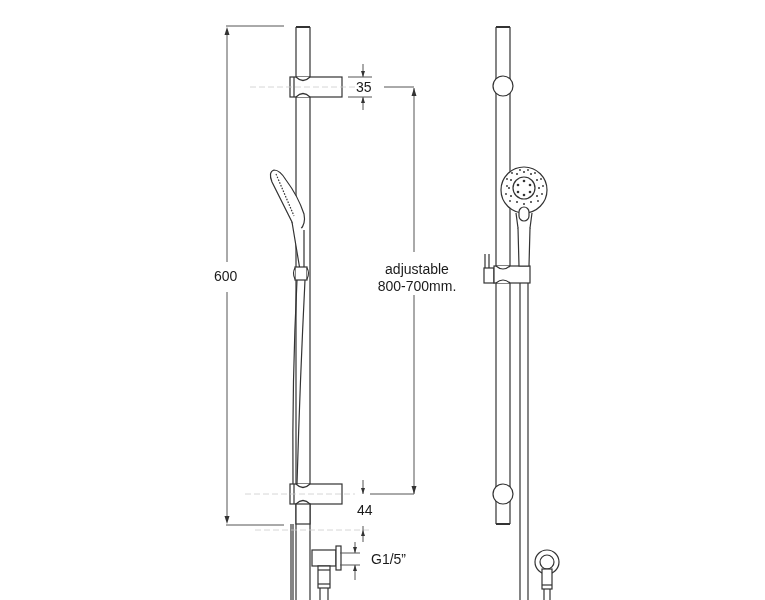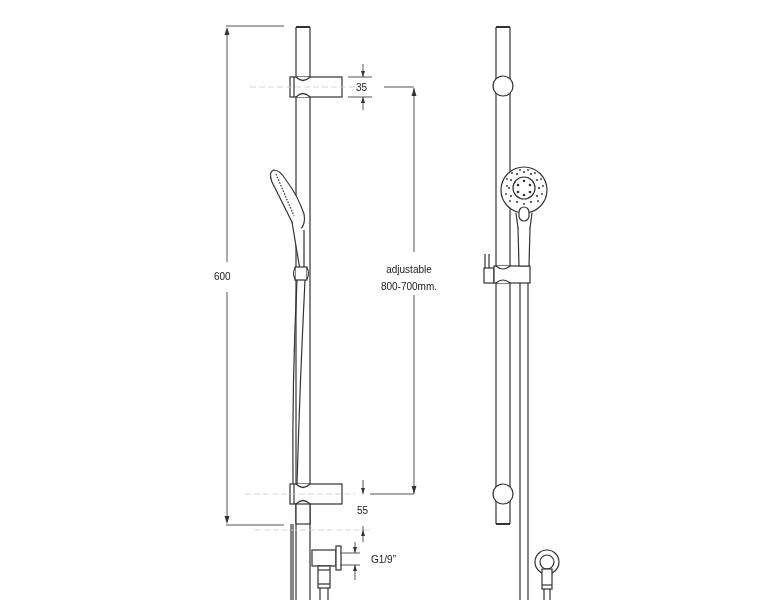--- a/index.html
+++ b/index.html
@@ -1,18 +1,18 @@
 <!DOCTYPE html>
 <html><head>
   <meta charset="utf-8">
   <style>
     html, body { margin: 0; padding: 0; background: #ffffff; }
     body { width: 765px; height: 600px; position: relative; overflow: hidden; font-family: "Liberation Sans", sans-serif; }
     svg.drawing { position: absolute; left: 0; top: 0; }
-    .lbl { position: absolute; font-family: "Liberation Sans", sans-serif; font-size: 10px; color: #1a1a1a; line-height: 17px; white-space: nowrap; }
+    .lbl { position: absolute; font-family: "Liberation Sans", sans-serif; font-size: 14px; color: #1a1a1a; line-height: 17px; white-space: nowrap; }
     .lbl.center { text-align: center; }
   </style>
 </head>
 <body>
 
 <svg class="drawing" width="765" height="600" viewBox="0 0 765 600" xmlns="http://www.w3.org/2000/svg">
   <g fill="none" stroke="#333" stroke-width="1.2">
 
     <g>
 
@@ -183,18 +183,18 @@
         <line x1="542" y1="585" x2="552" y2="585"></line>
         <line x1="544" y1="589" x2="544" y2="600"></line>
         <line x1="550" y1="589" x2="550" y2="600"></line>
       </g>
     </g>
   </g>
 </svg>
 
 <div class="lbl" style="left:214px; top:268px;">600</div>
 <div class="lbl" style="left:356px; top:79px;">35</div>
-<div class="lbl center" style="left:356px; top:261px; width:106px;">
+<div class="lbl center" style="left:364px; top:261px; width:106px;">
   <div>adjustable</div>
   <div>800-700mm.</div>
 </div>
-<div class="lbl" style="left:357px; top:502px;">55</div>
-<div class="lbl" style="left:371px; top:551px;">G1/9”</div>
+<div class="lbl" style="left:357px; top:502px;">44</div>
+<div class="lbl" style="left:371px; top:551px;">G1/5”</div>
 
 </body></html>

